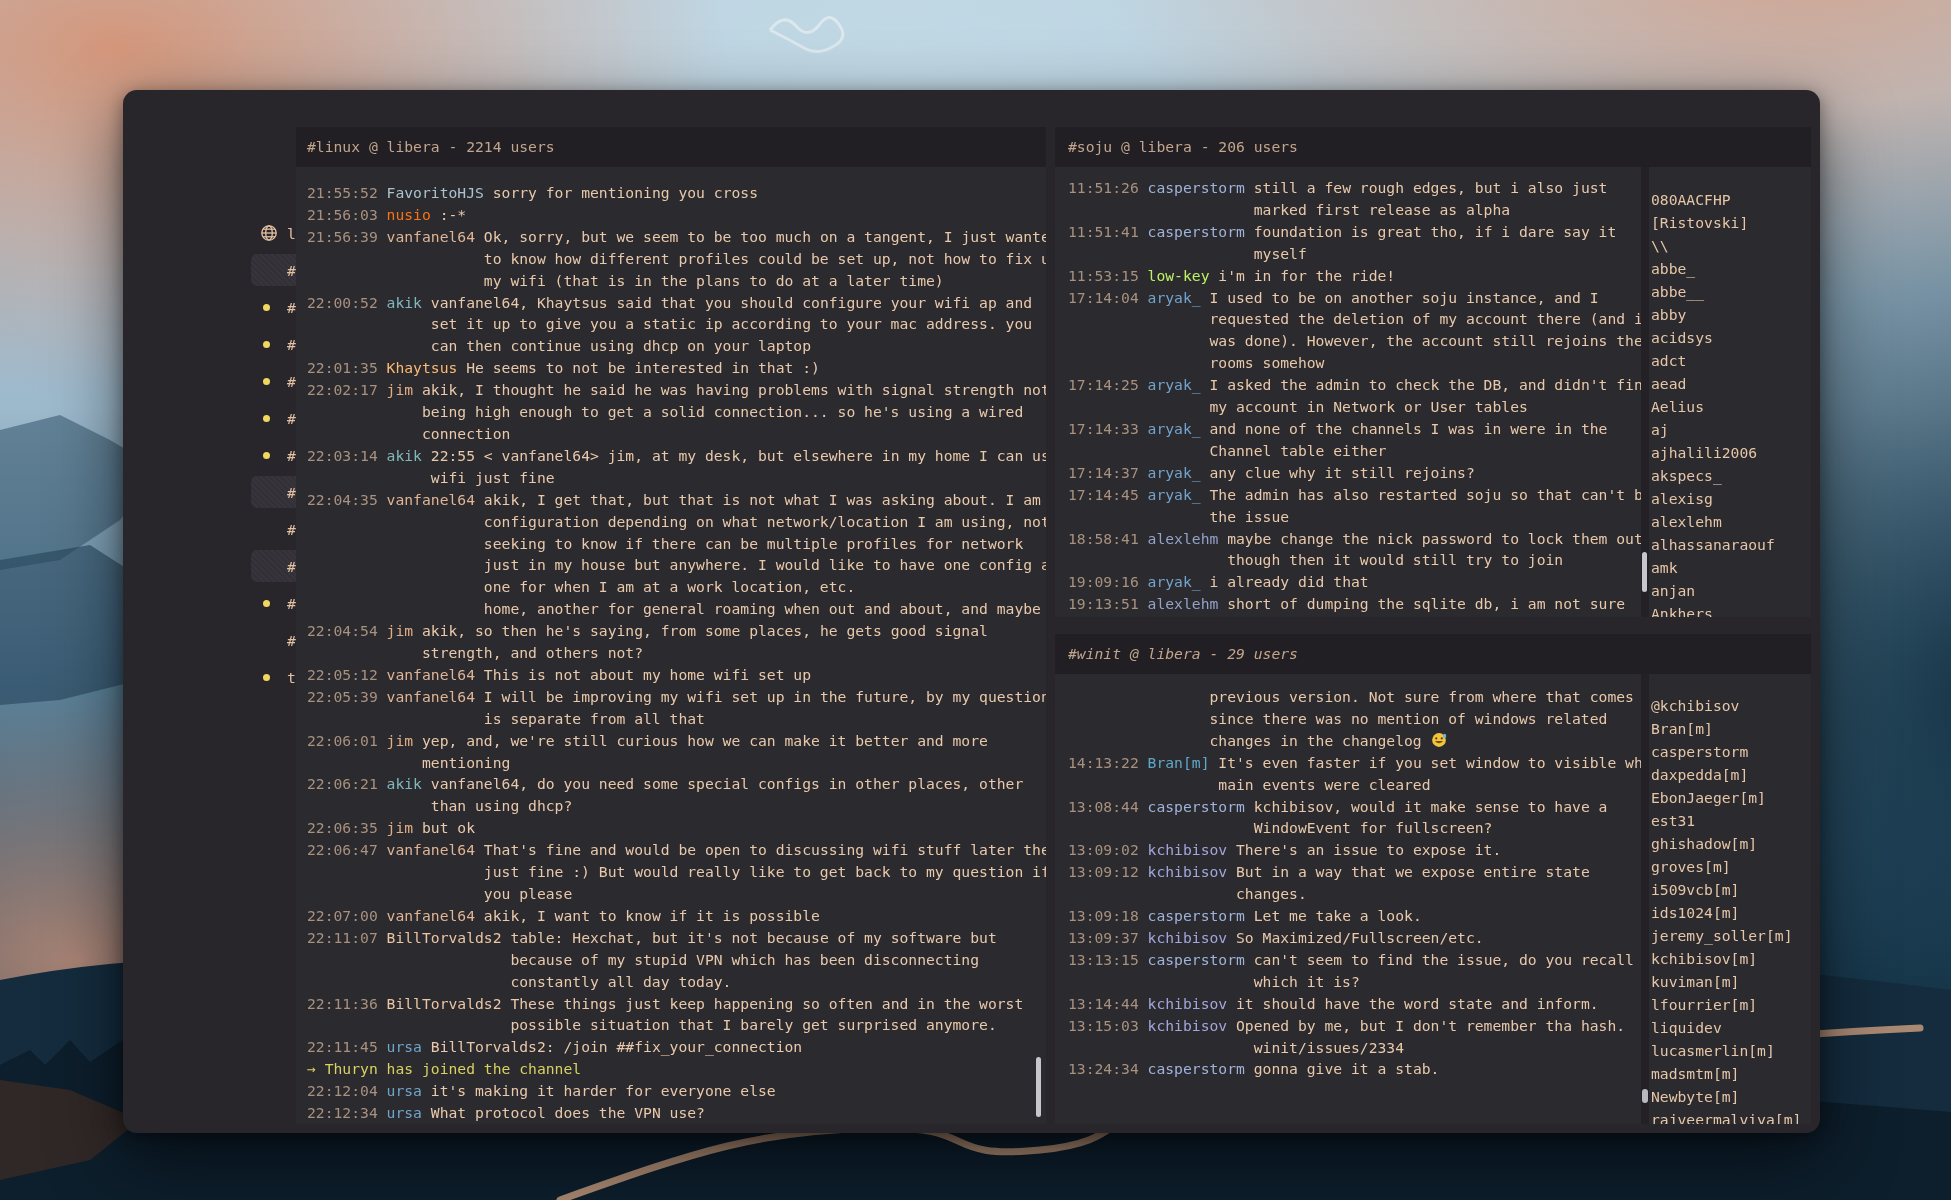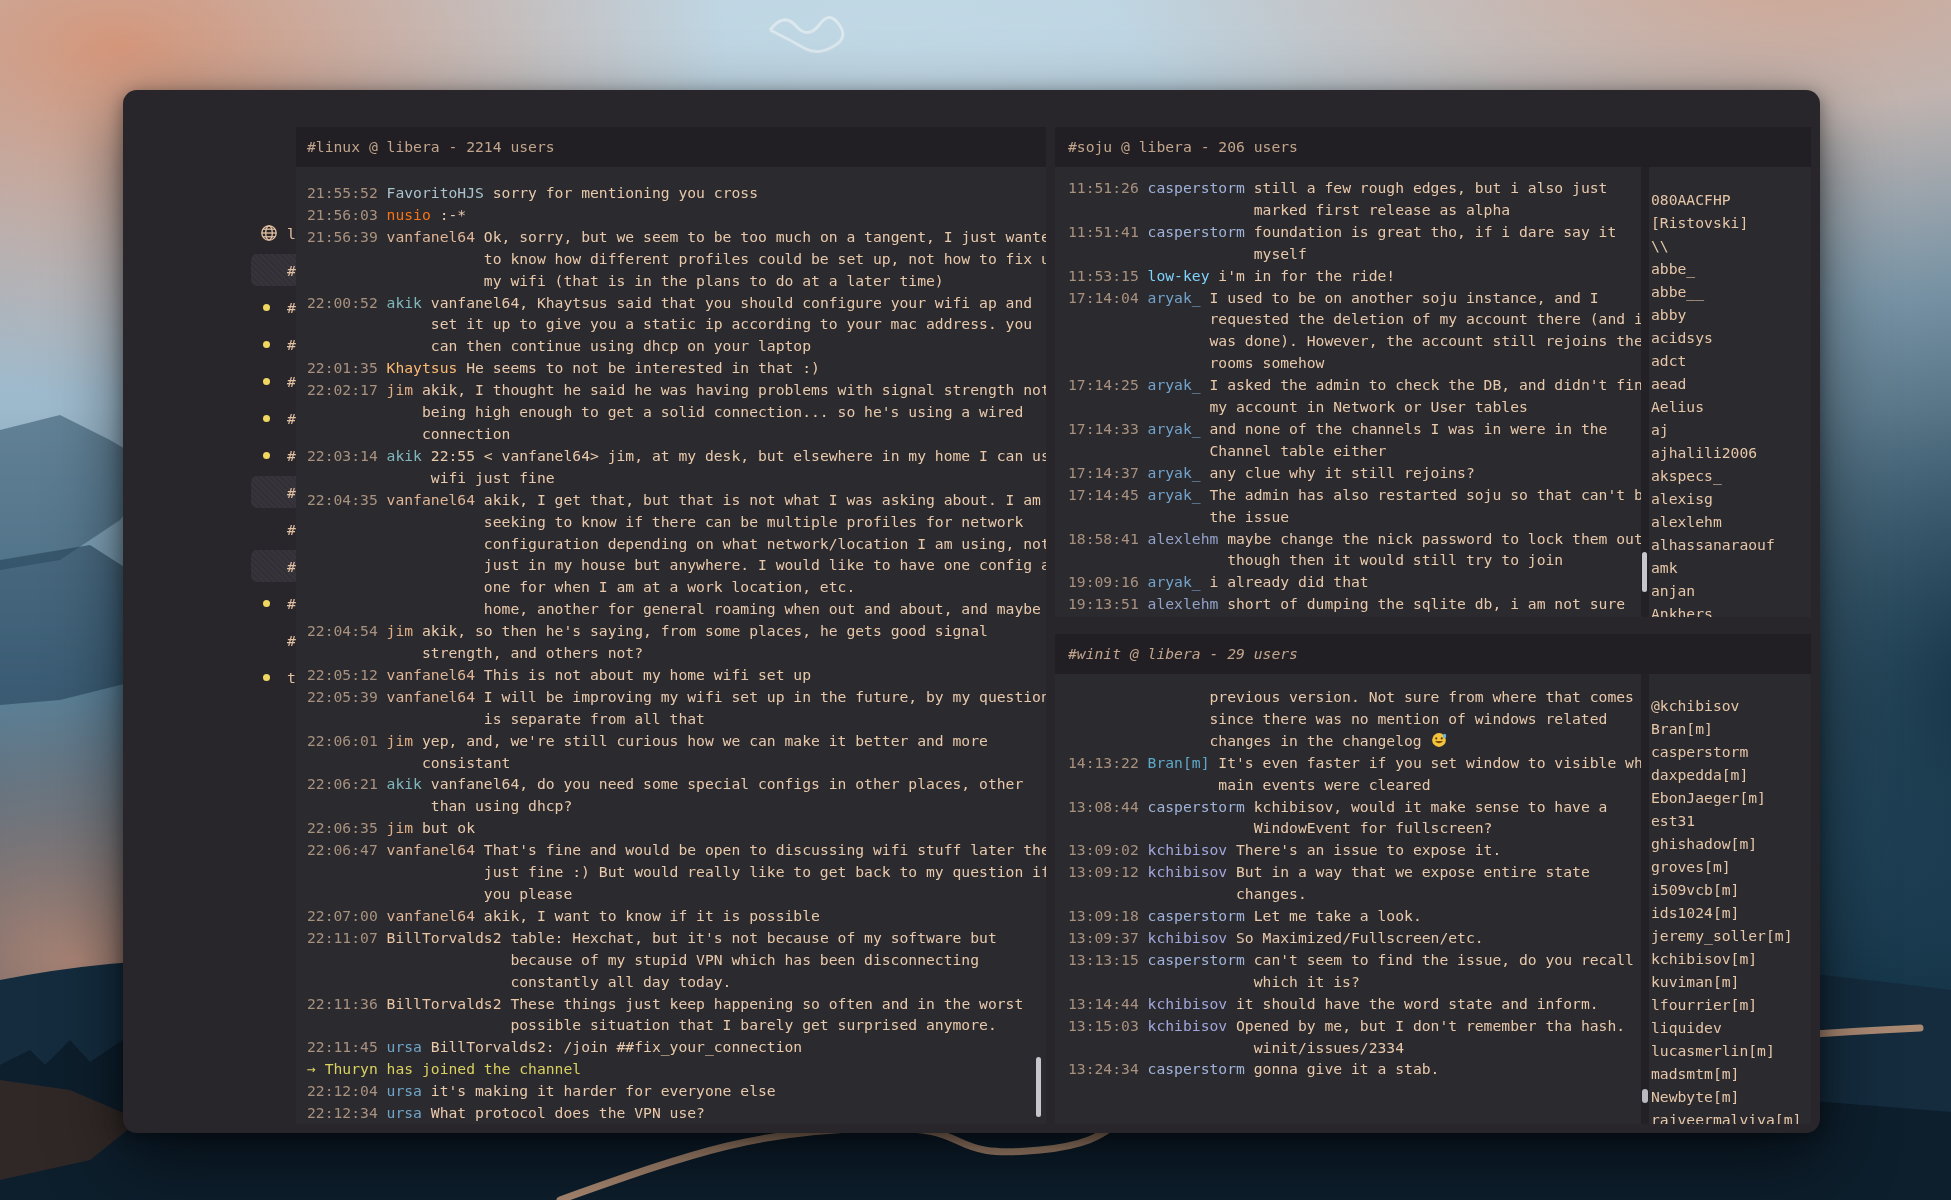--- a/index.html
+++ b/index.html
@@ -156,32 +156,32 @@
         <div class="line"><span class="t">22:00:52</span> <span class="n" style="color:#7fb7bd">akik</span> vanfanel64, Khaytsus said that you should configure your wifi ap and</div>
         <div class="line">              set it up to give you a static ip according to your mac address. you</div>
         <div class="line">              can then continue using dhcp on your laptop</div>
         <div class="line"><span class="t">22:01:35</span> <span class="n" style="color:#fdba74">Khaytsus</span> He seems to not be interested in that :)</div>
         <div class="line"><span class="t">22:02:17</span> <span class="n" style="color:#e0ae85">jim</span> akik, I thought he said he was having problems with signal strength not</div>
         <div class="line">             being high enough to get a solid connection... so he's using a wired</div>
         <div class="line">             connection</div>
         <div class="line"><span class="t">22:03:14</span> <span class="n" style="color:#7fb7bd">akik</span> 22:55 &lt; vanfanel64&gt; jim, at my desk, but elsewhere in my home I can use</div>
         <div class="line">              wifi just fine</div>
         <div class="line"><span class="t">22:04:35</span> <span class="n" style="color:#dfb596">vanfanel64</span> akik, I get that, but that is not what I was asking about. I am</div>
+        <div class="line">                    configuration depending on what network/location I am using, not</div>
         <div class="line">                    seeking to know if there can be multiple profiles for network</div>
-        <div class="line">                    configuration depending on what network/location I am using, not</div>
         <div class="line">                    just in my house but anywhere. I would like to have one config at</div>
         <div class="line">                    one for when I am at a work location, etc.</div>
         <div class="line">                    home, another for general roaming when out and about, and maybe</div>
         <div class="line"><span class="t">22:04:54</span> <span class="n" style="color:#e0ae85">jim</span> akik, so then he's saying, from some places, he gets good signal</div>
         <div class="line">             strength, and others not?</div>
         <div class="line"><span class="t">22:05:12</span> <span class="n" style="color:#dfb596">vanfanel64</span> This is not about my home wifi set up</div>
         <div class="line"><span class="t">22:05:39</span> <span class="n" style="color:#dfb596">vanfanel64</span> I will be improving my wifi set up in the future, by my question</div>
         <div class="line">                    is separate from all that</div>
         <div class="line"><span class="t">22:06:01</span> <span class="n" style="color:#e0ae85">jim</span> yep, and, we're still curious how we can make it better and more</div>
-        <div class="line">             consistant</div>
+        <div class="line">             mentioning</div>
         <div class="line"><span class="t">22:06:21</span> <span class="n" style="color:#7fb7bd">akik</span> vanfanel64, do you need some special configs in other places, other</div>
         <div class="line">              than using dhcp?</div>
         <div class="line"><span class="t">22:06:35</span> <span class="n" style="color:#e0ae85">jim</span> but ok</div>
         <div class="line"><span class="t">22:06:47</span> <span class="n" style="color:#dfb596">vanfanel64</span> That's fine and would be open to discussing wifi stuff later then</div>
         <div class="line">                    just fine :) But would really like to get back to my question if</div>
         <div class="line">                    you please</div>
         <div class="line"><span class="t">22:07:00</span> <span class="n" style="color:#dfb596">vanfanel64</span> akik, I want to know if it is possible</div>
         <div class="line"><span class="t">22:11:07</span> <span class="n" style="color:#ecc6a4">BillTorvalds2</span> table: Hexchat, but it's not because of my software but</div>
         <div class="line">                       because of my stupid VPN which has been disconnecting</div>
         <div class="line">                       constantly all day today.</div>
@@ -196,21 +196,21 @@
     <div class="thumb" style="left:740px;top:930px;width:5px;height:60px;"></div>
   </div>
 
   <div class="pane" style="left:932px;top:37px;width:756px;height:490px;">
     <div class="pane-header"><span style="padding-left:13px;">#soju @ libera - 206 users</span></div>
     <div class="pane-body" id="soju-body" style="right:170px;padding:10px 0 0 13px;">
         <div class="line"><span class="t">11:51:26</span> <span class="n" style="color:#9fb3db">casperstorm</span> still a few rough edges, but i also just</div>
         <div class="line">                     marked first release as alpha</div>
         <div class="line"><span class="t">11:51:41</span> <span class="n" style="color:#9fb3db">casperstorm</span> foundation is great tho, if i dare say it</div>
         <div class="line">                     myself</div>
-        <div class="line"><span class="t">11:53:15</span> <span class="n" style="color:#7dd3fc">low-key</span> i'm in for the ride!</div>
+        <div class="line"><span class="t">11:53:15</span> <span class="n" style="color:#bef264">low-key</span> i'm in for the ride!</div>
         <div class="line"><span class="t">17:14:04</span> <span class="n" style="color:#73a3cc">aryak_</span> I used to be on another soju instance, and I</div>
         <div class="line">                requested the deletion of my account there (and it</div>
         <div class="line">                was done). However, the account still rejoins the</div>
         <div class="line">                rooms somehow</div>
         <div class="line"><span class="t">17:14:25</span> <span class="n" style="color:#73a3cc">aryak_</span> I asked the admin to check the DB, and didn't find</div>
         <div class="line">                my account in Network or User tables</div>
         <div class="line"><span class="t">17:14:33</span> <span class="n" style="color:#73a3cc">aryak_</span> and none of the channels I was in were in the</div>
         <div class="line">                Channel table either</div>
         <div class="line"><span class="t">17:14:37</span> <span class="n" style="color:#73a3cc">aryak_</span> any clue why it still rejoins?</div>
         <div class="line"><span class="t">17:14:45</span> <span class="n" style="color:#73a3cc">aryak_</span> The admin has also restarted soju so that can't be</div>

